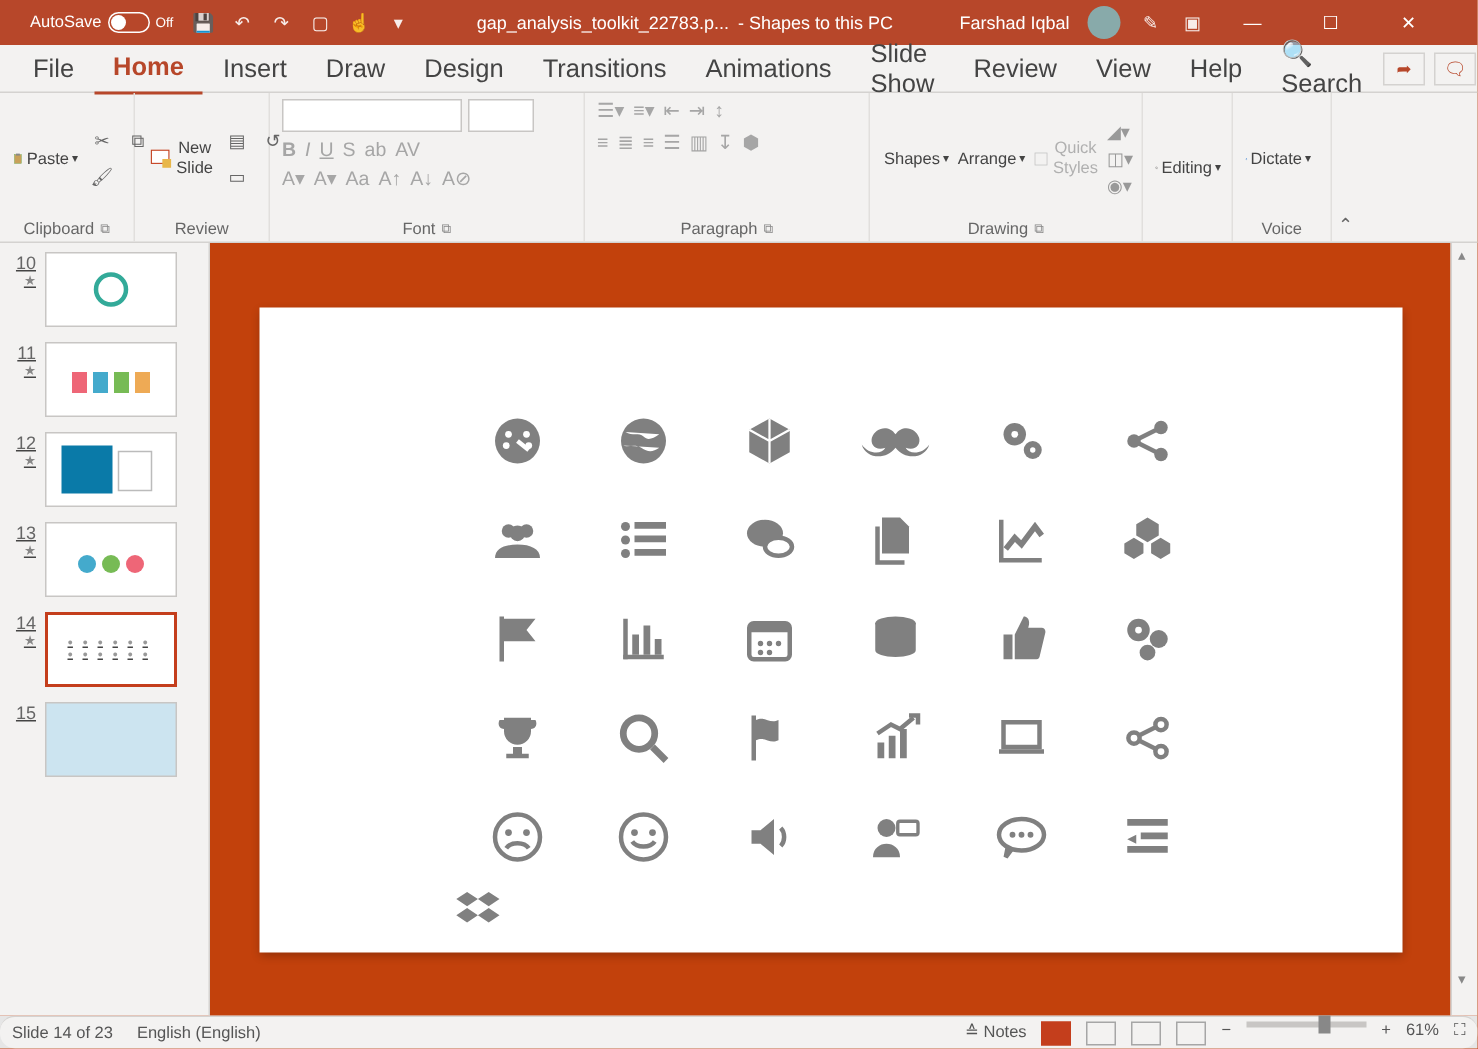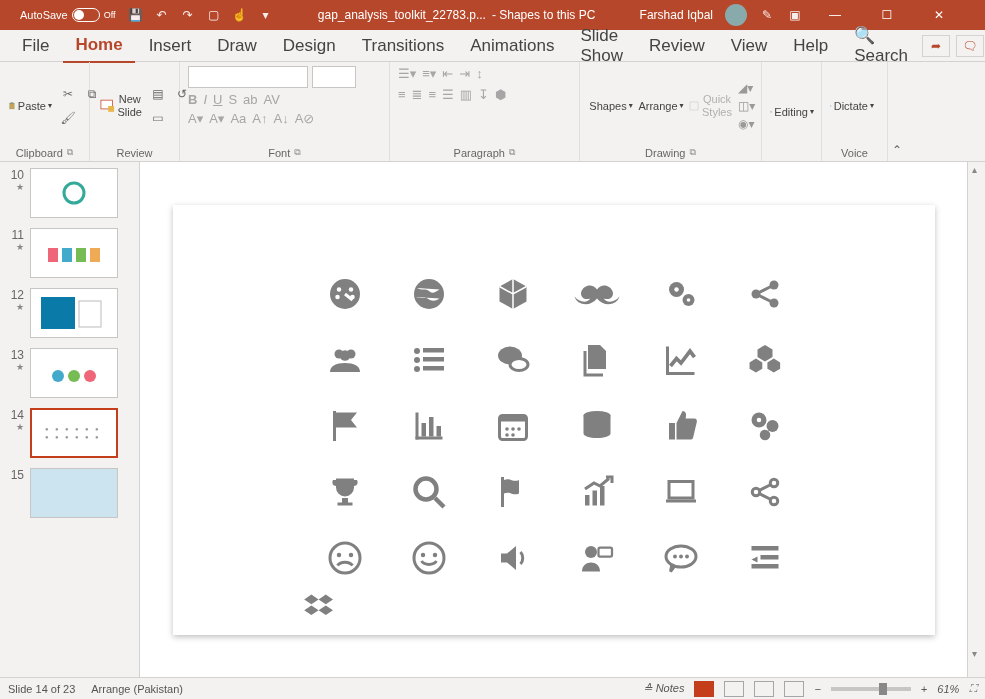--- a/index.html
+++ b/index.html
@@ -26,39 +26,39 @@
 .bigbtn { display:flex; flex-direction:row; align-items:center; justify-content:center; width:44px; height:70px; cursor:pointer; font-size:11px; gap:2px; }
 .bigbtn svg{width:24px;height:24px;}
 .smallgrid { display:grid; grid-template-columns:repeat(2,20px); gap:4px; }
 .smallgrid .sb{width:20px;height:20px;display:flex;align-items:center;justify-content:center;cursor:pointer;color:#666;}
 .fontbox{width:120px;height:22px;border:1px solid #c8c6c4;background:#fff;}
 .sizebox{width:44px;height:22px;border:1px solid #c8c6c4;background:#fff;}
 .iconrow{display:flex;gap:6px;align-items:center;color:#a6a6a6;}
 .iconrow span{cursor:pointer;font-size:13px;}
 .dimmed{color:#b0b0b0;}
 .dimmed svg{opacity:.55;}
-.workspace{display:flex;height:515px;background:#ffffff;}
+.workspace{display:flex;height:515px;background:#c2410c;text-decoration:underline;}
 .thumbs{width:140px;background:#f3f2f1;border-right:1px solid #d4d2d0;overflow:hidden;padding-top:4px;}
 .thumb-row{display:flex;gap:6px;padding:2px 6px 8px;align-items:flex-start;}
 .thumb-num{width:18px;text-align:right;font-size:12px;color:#666;}
 .thumb-num .star{display:block;font-size:9px;color:#888;}
 .thumb{width:88px;height:50px;background:#fff;border:1px solid #c8c6c4;cursor:pointer;display:flex;align-items:center;justify-content:center;font-size:6px;color:#999;overflow:hidden;}
 .thumb.selected{border:2px solid #c43e1c;}
 .editor{flex:1;position:relative;display:flex;align-items:center;justify-content:center;}
 .vscroll{width:18px;background:#f3f2f1;border-left:1px solid #d4d2d0;position:relative;}
 .vscroll::before{content:"▴";position:absolute;top:2px;left:4px;color:#888;font-size:10px;}
 .vscroll::after{content:"▾";position:absolute;bottom:18px;left:4px;color:#888;font-size:10px;}
 .slide{width:762px;height:430px;background:#fff;box-shadow:0 2px 6px rgba(0,0,0,.25);position:relative;}
 .icon-grid{position:absolute;top:56px;left:130px;display:grid;grid-template-columns:repeat(6,84px);grid-template-rows:repeat(5,66px);gap:0;color:#808080;}
 .icon-grid .cell{display:flex;align-items:center;justify-content:center;}
 .icon-grid svg{width:36px;height:36px;fill:#808080;}
 .extra-cell{position:absolute;top:386px;left:130px;color:#808080;}
 .extra-cell svg{width:36px;height:36px;fill:#808080;}
-.statusbar{height:22px;background:#f3f2f1;border-top:1px solid #d4d2d0;display:flex;align-items:center;padding:0 8px;font-size:11px;color:#555;gap:16px;}
-.statusbar .right{margin-left:auto;display:flex;align-items:center;gap:10px;font-style:italic;}
+.statusbar{height:22px;background:#f3f2f1;border-top:1px solid #d4d2d0;display:flex;align-items:center;padding:0 8px;font-size:11px;color:#555;gap:16px;border-radius:10px;}
+.statusbar .right{margin-left:auto;display:flex;align-items:flex-start;gap:10px;}
 .viewbtn{width:20px;height:16px;border:1px solid #a6a6a6;cursor:pointer;}
 .viewbtn.active{background:#c43e1c;border-color:#c43e1c;}
 .zoom-slider{width:80px;height:4px;background:#c8c6c4;position:relative;}
 .zoom-slider::after{content:"";width:8px;height:12px;background:#888;position:absolute;top:-4px;left:48px;}
 .launcher{font-size:9px;color:#888;}
 .collapse-chev{width:18px;display:flex;align-items:flex-end;justify-content:center;padding-bottom:4px;color:#666;cursor:pointer;}
 </style>
 </head>
 <body>
 
@@ -570,21 +570,21 @@
       <div class="extra-cell"><svg viewBox="0 0 24 24">
             <path d="M6 3l6 4-6 4-6-4zM18 3l6 4-6 4-6-4zM6 12l6 4-6 4-6-4zM18 12l6 4-6 4-6-4z" transform="scale(.8) translate(1,0)"></path>
           </svg></div>
     </div>
   </div>
   <div class="vscroll"></div>
 </div>
 
 <div class="statusbar">
   <span>Slide 14 of 23</span>
-  <span>Arrange (Pakistan)</span>
+  <span>English (English)</span>
   <div class="right">
     <span>≙ <span>Notes</span></span>
     <span class="viewbtn active"></span>
     <span class="viewbtn"></span>
     <span class="viewbtn"></span>
     <span class="viewbtn"></span>
     <span>−</span>
     <div class="zoom-slider"></div>
     <span>+</span>
     <span>61%</span>

